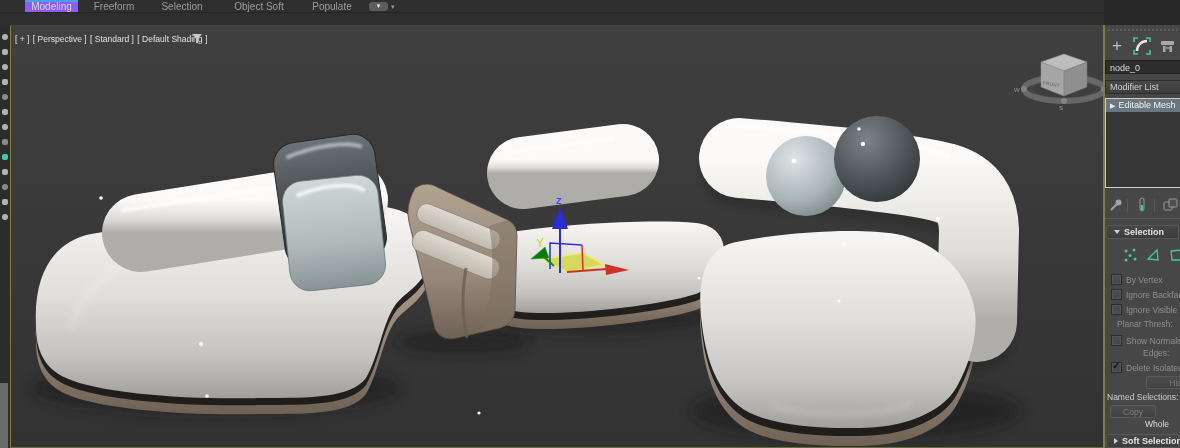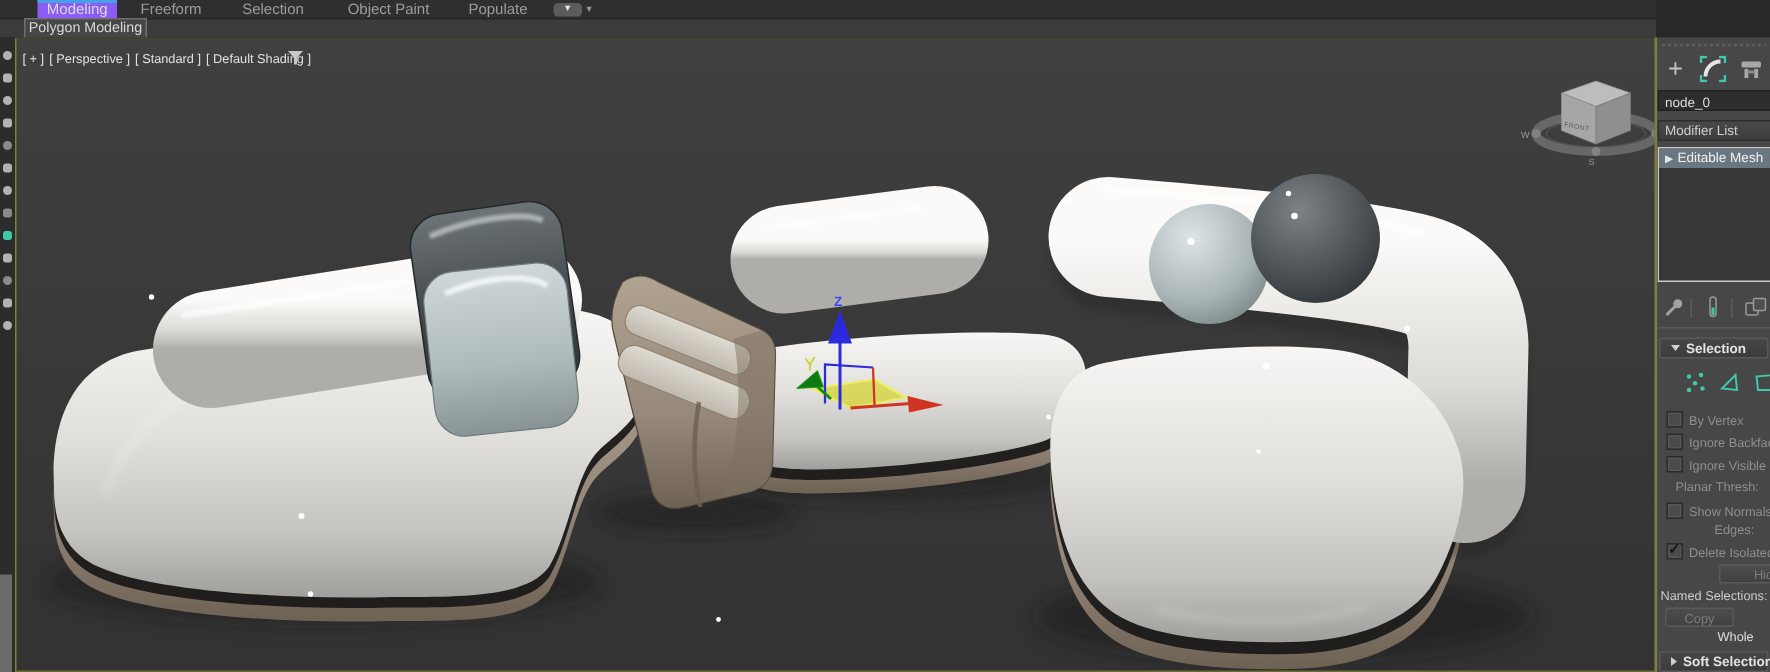--- a/index.html
+++ b/index.html
@@ -82,30 +82,27 @@
       <div class="rtab active" style="left:25px;width:53px;">
           <span>Modeling</span>
         </div>
       <div class="rtab" style="left:90px;width:48px;">
           <span>Freeform</span>
         </div>
       <div class="rtab" style="left:158px;width:48px;">
           <span>Selection</span>
         </div>
       <div class="rtab" style="left:230px;width:58px;">
-          <span>Object Paint</span>
+          <span>Object Soft</span>
         </div>
       <div class="rtab" style="left:310px;width:44px;">
           <span>Populate</span>
         </div>
       <div class="ribbon-min">▾</div>
       <div class="ribbon-min-caret">▾</div>
-    </div>
-    <div class="panelrow">
-      <div class="ptab">Polygon Modeling</div>
     </div>
     <div class="ribbon-right"></div>
   </div>
 
   <div class="leftstrip">
     <span class="lsi round"></span>
     <span class="lsi"></span>
     <span class="lsi round"></span>
     <span class="lsi"></span>
     <span class="lsi round dim"></span>

